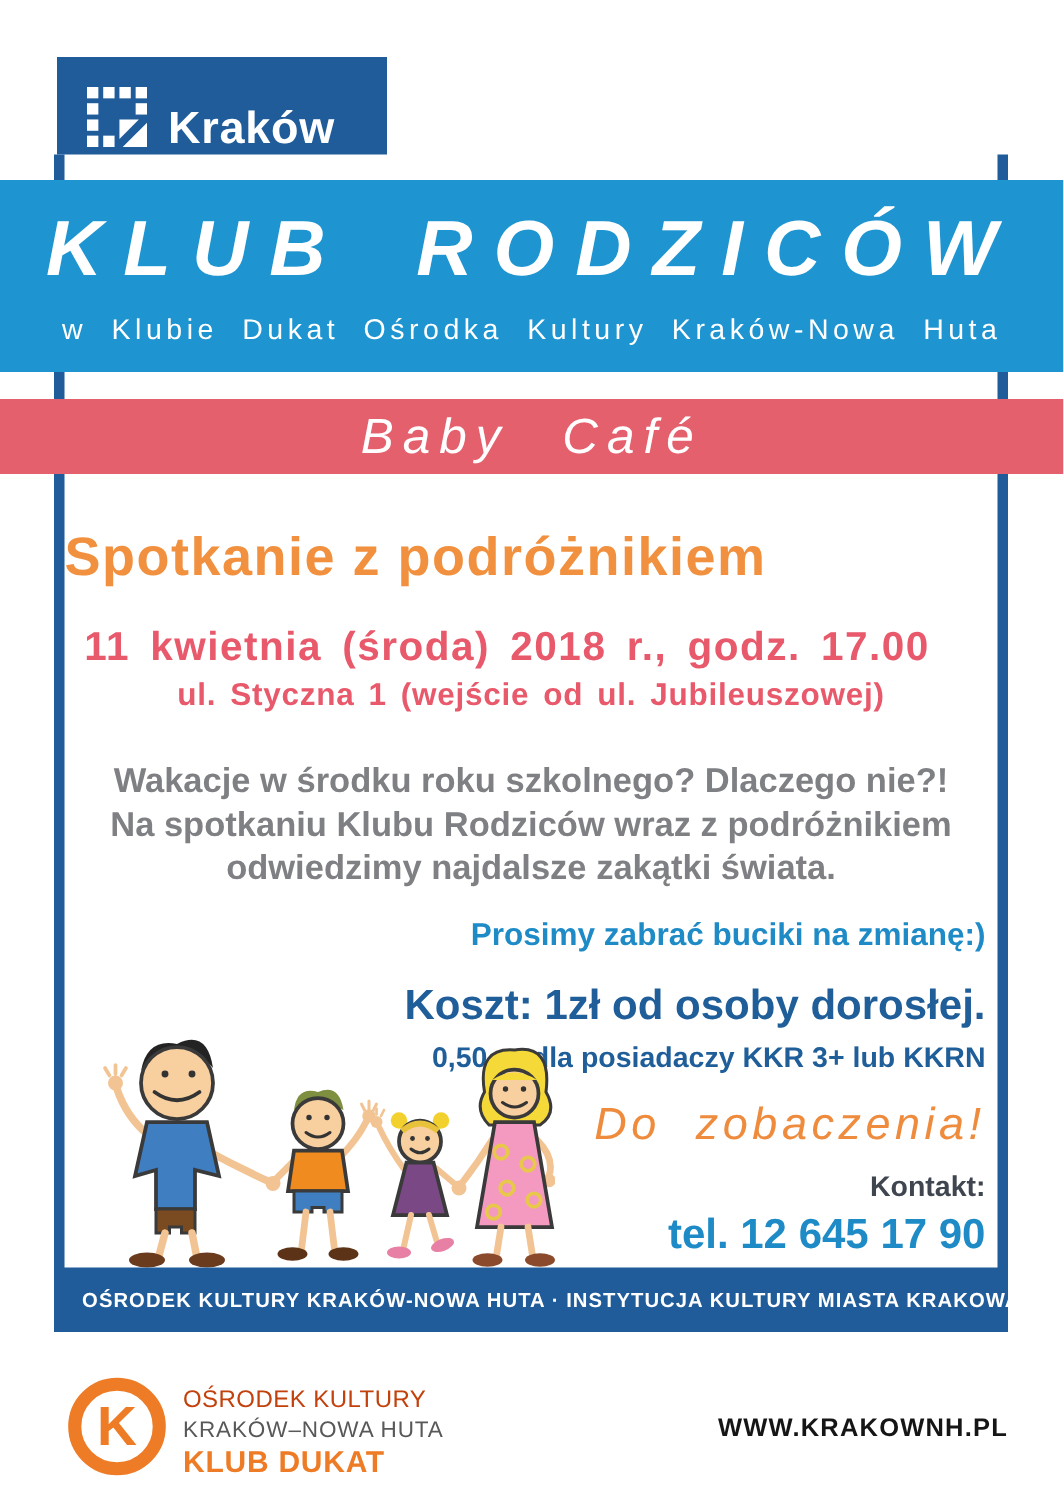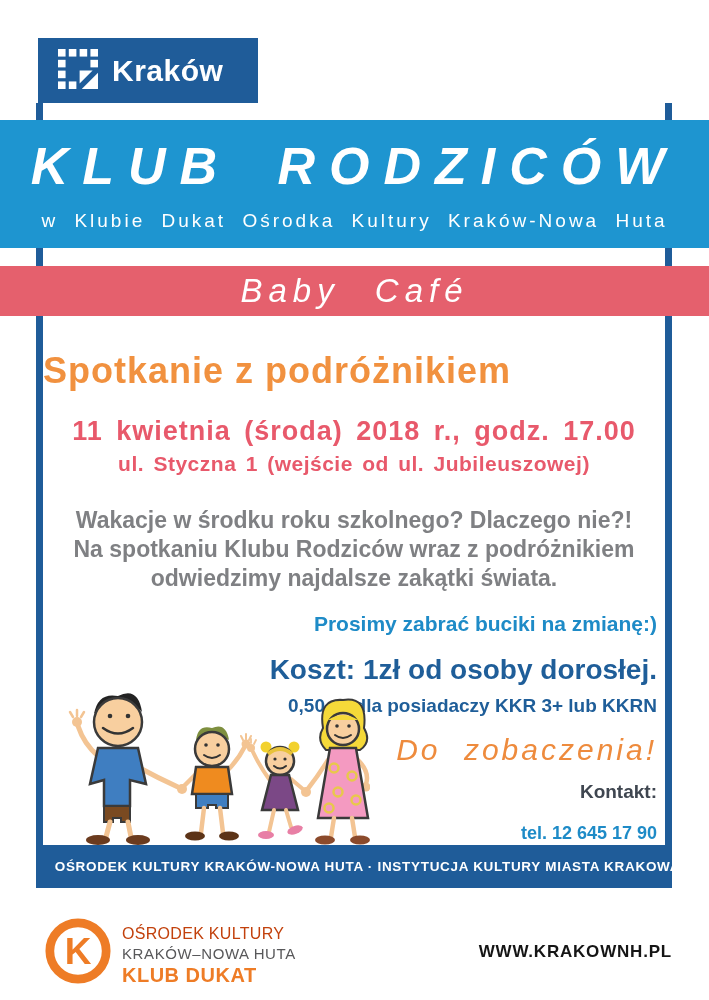--- a/index.html
+++ b/index.html
@@ -1,21 +1,21 @@
 <!DOCTYPE html>
 <html><head>
 <meta charset="utf-8">
 <style>
   * { margin:0; padding:0; box-sizing:border-box; }
   body { background:#ffffff; font-family:"Liberation Sans", sans-serif; }
   .page { position:relative; width:709px; height:1000px; background:#ffffff; overflow:hidden; margin:0 auto; }
 
   
   .krakow-box { position:absolute; left:38px; top:38px; width:220px; height:65px;
-    background:#1F5C99; display:flex; align-items:center; padding-left:20px; z-index:6; }
+    background:#1F5C99; display:flex; align-items:flex-end; padding-left:20px; z-index:6; }
   .krakow-box .city-name { color:#ffffff; font-size:30px; font-weight:600; letter-spacing:.5px; margin-left:14px; }
 
   
   .content-box { position:absolute; left:36px; top:103px; width:636px; height:745px;
     border-left:7px solid #1F5C99; border-right:7px solid #1F5C99; background:#ffffff; z-index:1; }
 
   
   .blue-banner { position:absolute; left:0; top:120px; width:709px; height:128px; background:#1E95D0; z-index:3;
     display:flex; flex-direction:column; align-items:center; justify-content:center; }
   .blue-banner .title { color:#ffffff; font-size:52px; font-style:italic; font-weight:bold;
@@ -23,34 +23,34 @@
   .blue-banner .subtitle { color:#ffffff; font-size:19px; letter-spacing:3px;
     word-spacing:8px; margin-top:14px; white-space:nowrap; }
 
   .pink-banner { position:absolute; left:0; top:266px; width:709px; height:50px; background:#E5606D; z-index:3;
     display:flex; align-items:center; justify-content:center; }
   .pink-banner .label { color:#ffffff; font-size:33px; font-style:italic; letter-spacing:6px; word-spacing:20px; }
 
   
   .event-title { position:absolute; left:43px; top:350px; width:622px; z-index:4;
     color:#F1913F; font-size:36px; font-weight:bold; letter-spacing:1px; }
-  .event-date { position:absolute; left:43px; top:416px; width:622px; text-align:center; z-index:4;
+  .event-date { position:absolute; left:27px; top:416px; width:622px; text-align:center; z-index:4;
     color:#E8596B; font-size:27px; font-weight:bold; letter-spacing:1px; word-spacing:5px; }
   .event-address { position:absolute; left:43px; top:452px; width:622px; text-align:center; z-index:4;
     color:#E8596B; font-size:21px; font-weight:bold; letter-spacing:.5px; word-spacing:3px; }
   .event-desc { position:absolute; left:43px; top:506px; width:622px; text-align:center; z-index:4;
     color:#7F8083; font-size:23px; font-weight:bold; line-height:29px; }
 
   .right-col { position:absolute; right:52px; top:612px; width:480px; text-align:right; z-index:4; }
   .note-line { color:#1E8BC7; font-size:21px; font-weight:bold; }
   .price-main { color:#1F5E99; font-size:28px; font-weight:bold; margin-top:18px; }
   .price-detail { color:#1F5E99; font-size:19px; font-weight:bold; margin-top:9px; }
   .farewell { color:#EE8B3D; font-size:30px; font-style:italic; letter-spacing:3px; word-spacing:12px; margin-top:16px; }
   .contact-label { color:#3F4650; font-size:19px; font-weight:bold; margin-top:14px; }
-  .contact-phone { color:#1E8BC7; font-size:18px; font-weight:bold; margin-top:20px; }
+  .contact-phone { color:#1E8BC7; font-size:28px; font-weight:bold; margin-top:4px; }
   .contact-email { color:#1E8BC7; font-size:22px; font-weight:bold; margin-top:4px; }
 
   .family { position:absolute; left:40px; top:686px; z-index:4; }
 
   
   .footer-bar { position:absolute; left:36px; top:845px; width:636px; height:43px; background:#1F5C99; z-index:5;
     display:flex; align-items:center; justify-content:center;padding-left:27px; }
   .footer-bar .txt { color:#ffffff; font-size:13.5px; font-weight:bold; letter-spacing:.7px; white-space:nowrap; }
 
   

